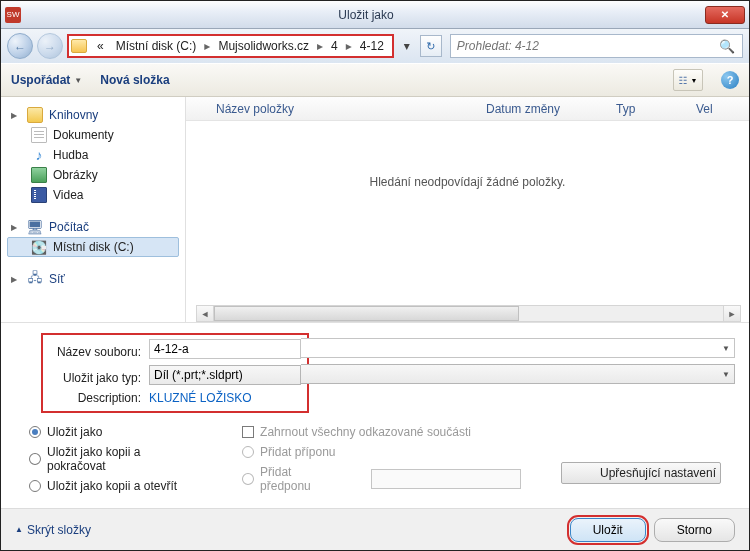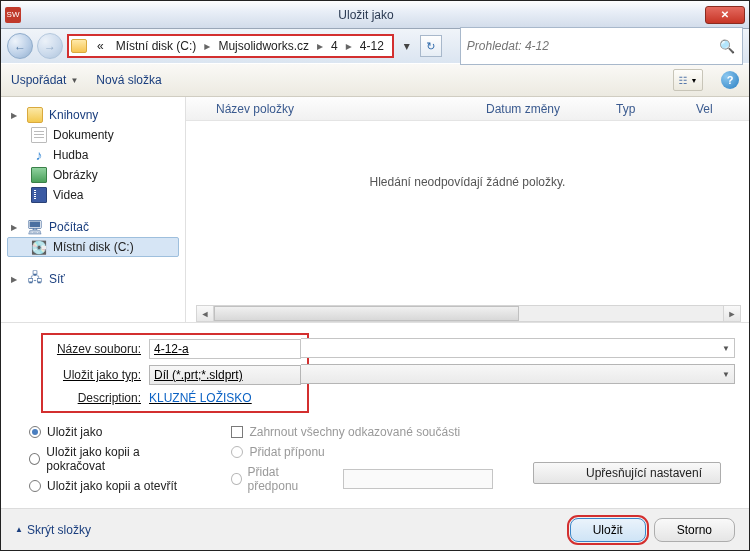--- a/index.html
+++ b/index.html
@@ -11,26 +11,26 @@
 .titlebar .close { width: 40px; height: 18px; background: linear-gradient(#e46a5f, #c73526); border: 1px solid #8a2b20; border-radius: 3px; display: flex; align-items: center; justify-content: center; color: #fff; font-weight: bold; font-size: 10px; }
 
 .navbar { height: 34px; background: linear-gradient(#f0f4f9, #dbe5f1); display: flex; align-items: center; padding: 3px 6px; gap: 4px; }
 .navbtn { width: 26px; height: 26px; border-radius: 50%; background: radial-gradient(circle at 30% 30%, #eef4fb, #b8cde6 60%, #8faccb); border: 1px solid #8faccb; display: flex; align-items: center; justify-content: center; color: #5a7fa8; font-size: 12px; }
 .breadcrumb { flex: 0 0 auto; height: 24px; border: 2px solid #d32f2f; display: flex; align-items: center; background: #fff; padding: 0 2px; }
 .crumb { padding: 0 6px; height: 100%; display: flex; align-items: center; color: #222; }
 .crumb-sep { color: #666; padding: 0 2px; }
 .folder-ic { width: 16px; height: 14px; background: linear-gradient(#ffe9a8,#f6c552); border: 1px solid #d9a93e; border-radius: 2px; margin-right: 4px; }
 .bc-drop { width: 18px; display: flex; align-items: center; justify-content: center; color: #444; }
 .refresh { width: 22px; height: 22px; border: 1px solid #a8b8cb; background: linear-gradient(#fefefe,#e6edf5); display: flex; align-items: center; justify-content: center; color: #2a66a8; font-size: 11px; }
-.searchbox { flex: 1; margin-left: 14px; height: 38px; border: 1px solid #a8b8cb; background: #fff; display: flex; align-items: center; padding: 0 6px; }
+.searchbox { flex: 1; margin-left: 4px; height: 24px; border: 1px solid #a8b8cb; background: #fff; display: flex; align-items: center; padding: 0 6px; }
 .searchbox input { border: none; flex: 1; font-style: italic; color: #888; font-size: 12px; outline: none; }
 .searchbox .sicon { color: #3a6fa5; font-size: 13px; }
 
 .toolbar { height: 34px; background: linear-gradient(#faf9f6,#eceae1); border-top: 1px solid #fff; border-bottom: 1px solid #d0cdc2; display: flex; align-items: center; padding: 0 10px; gap: 18px; }
-.tbtn { color: #1a3e7e; display: flex; align-items: center; gap: 4px; }
+.tbtn { color: #1a3e7e; display: flex; align-items: center; gap: 4px; font-weight: bold; }
 .tbtn .dd { font-size: 8px; color: #555; }
 .toolbar .spacer { flex: 1; }
 .view-btn { width: 30px; height: 22px; border: 1px solid #c8c5b8; background: linear-gradient(#fefdfa,#ece9de); border-radius: 2px; display: flex; align-items: center; justify-content: center; }
 .help-btn { width: 18px; height: 18px; border-radius: 50%; background: radial-gradient(circle at 30% 30%, #8cc8f0, #2a7fc2); color: #fff; display: flex; align-items: center; justify-content: center; font-size: 11px; font-weight: bold; }
 
 .main { display: flex; height: 225px; }
 .tree { width: 185px; border-right: 1px solid #e0e0e0; padding: 8px 6px; overflow: hidden; }
 .tree-group { margin-bottom: 12px; }
 .tree-head { display: flex; align-items: center; gap: 6px; padding: 2px 4px; color: #1a3e7e; }
 .tree-head .caret { font-size: 8px; color: #666; width: 10px; }
@@ -56,39 +56,39 @@
 .col-size { flex: 0 0 40px; }
 .empty-msg { text-align: center; color: #555; margin-top: 14px; font-size: 12px; }
 .hscroll { position: absolute; bottom: 0; left: 10px; right: 8px; height: 17px; background: #efefef; border: 1px solid #d5d5d5; display: flex; }
 .hscroll .arrow { width: 17px; background: linear-gradient(#f9f9f9,#e7e7e7); border-right: 1px solid #d5d5d5; color: #666; display:flex;align-items:center;justify-content:center;font-size:9px; }
 .hscroll .arrow:last-child { border-left: 1px solid #d5d5d5; border-right: none; }
 .hscroll .track { flex: 1; position: relative; }
 .hscroll .thumb { position: absolute; left: 0; top: 0; bottom: 0; width: 60%; background: linear-gradient(#f0f0f0,#d8d8d8); border: 1px solid #c0c0c0; }
 
 .form-area { border-top: 1px solid #e0e0e0; padding: 10px 14px 8px 14px; }
 .redbox { border: 2px solid #d32f2f; padding: 4px 6px 6px 6px; width: 268px; margin-left: 26px; }
-.frow { display: flex; align-items: center; margin-bottom: 6px; text-decoration: underline; }
+.frow { display: flex; align-items: flex-end; margin-bottom: 6px; }
 .frow label { width: 92px; text-align: right; margin-right: 8px; color: #222; }
 .frow .field { flex: 1; height: 20px; border: 1px solid #c5c5c5; background: #fff; padding: 0 4px; display: flex; align-items: center; }
 .frow.combo .field { border: 1px solid #b5b5b5; background: linear-gradient(#f7f7f7,#eaeaea); }
 .field-ext-name { position:absolute; height:20px; border:1px solid #c5c5c5; border-left:none; background:#fff; display:flex; align-items:center; justify-content:flex-end; padding-right:4px; }
 .field-ext-type { position:absolute; height:20px; border:1px solid #b5b5b5; border-left:none; background:linear-gradient(#f7f7f7,#eaeaea); display:flex; align-items:center; justify-content:flex-end; padding-right:4px; }
 .combo-arrow { font-size:8px; color:#555; }
 .desc-link { color: #0b62c4; }
 
 .lower { display: flex; margin: 12px 14px 0 14px; gap: 40px; }
 .opt-col { display: flex; flex-direction: column; gap: 6px; }
 .radio-row { display: flex; align-items: center; gap: 6px; color: #222; }
 .radio-row.disabled { color: #9a9a9a; }
 .radio { width: 12px; height: 12px; border: 1px solid #7a7a7a; border-radius: 50%; display: inline-flex; align-items: center; justify-content: center; background: #fff; }
 .radio.disabled { border-color:#b8b8b8; }
 .radio .dot { width: 6px; height: 6px; background: #4a7ebf; border-radius: 50%; }
 .check { width: 12px; height: 12px; border: 1px solid #7a7a7a; background: #fff; }
 .mid-col input.small { width: 150px; height: 20px; border:1px solid #c5c5c5; margin-left: 20px; }
-.right-col .bigbtn { width: 188px; height: 22px; border: 1px solid #adadad; background: linear-gradient(#f9f9f9,#e5e5e5); border-radius: 2px; font-size: 12px; color: #222; padding-left: 34px; }
+.right-col .bigbtn { width: 160px; height: 22px; border: 1px solid #adadad; background: linear-gradient(#f9f9f9,#e5e5e5); border-radius: 2px; font-size: 12px; color: #222; padding-left: 34px; }
 
 .footer { position: absolute; bottom: 0; left: 0; right: 0; height: 42px; background: #f0f0f0; border-top: 1px solid #dcdcdc; display: flex; align-items: center; padding: 0 14px; }
 .hide-folders { display: flex; align-items: center; gap: 4px; color: #1a3e7e; }
 .hide-folders .caret { font-size: 8px; }
 .footer .spacer { flex: 1; }
 .fbtn { height: 24px; padding: 0 22px; border: 1px solid #adadad; background: linear-gradient(#f9f9f9,#e5e5e5); border-radius: 8px; font-size: 12px; margin-left: 8px; }
 .fbtn.primary { border: 1px solid #3a85c8; background: linear-gradient(#eaf3fb,#cfe4f6); outline: 2px solid #d32f2f; outline-offset: 1px; }
 </style>
 </head>
 <body>

